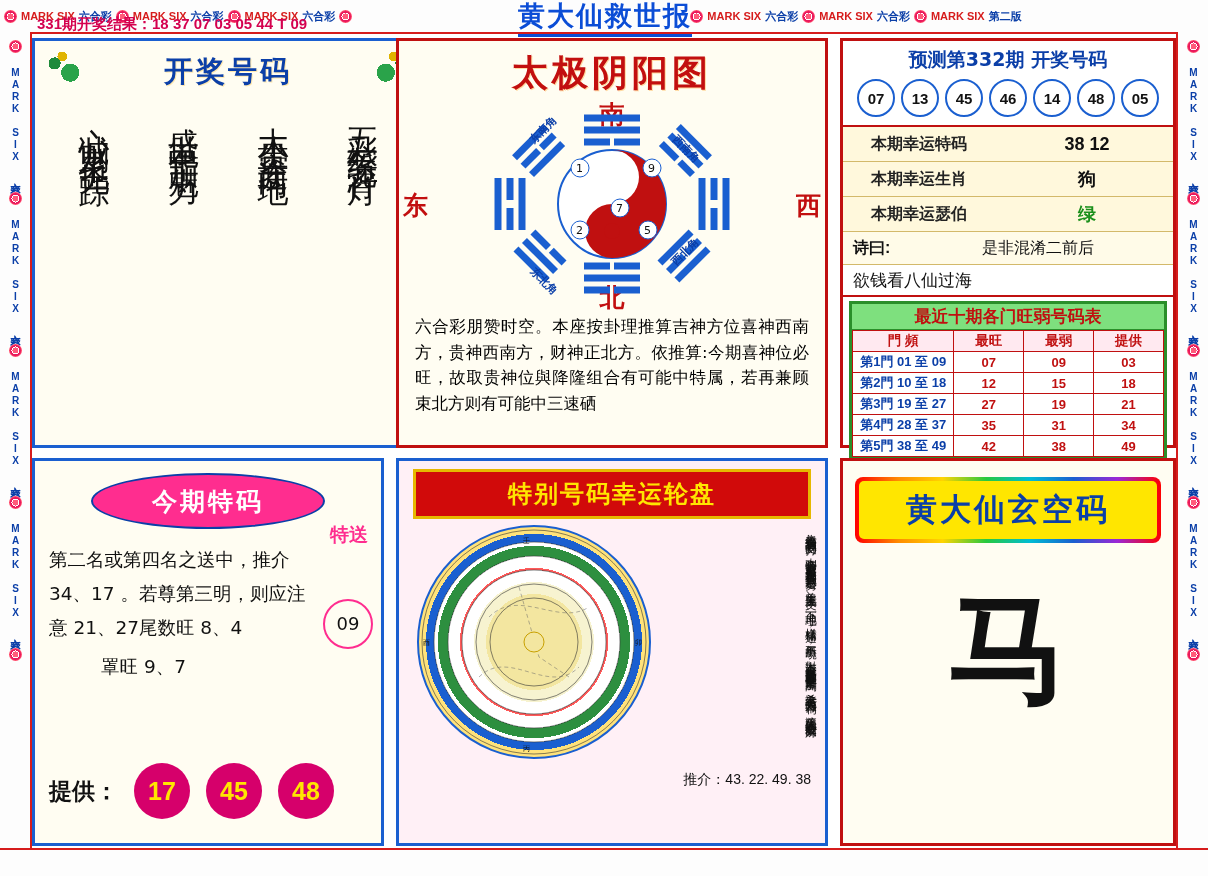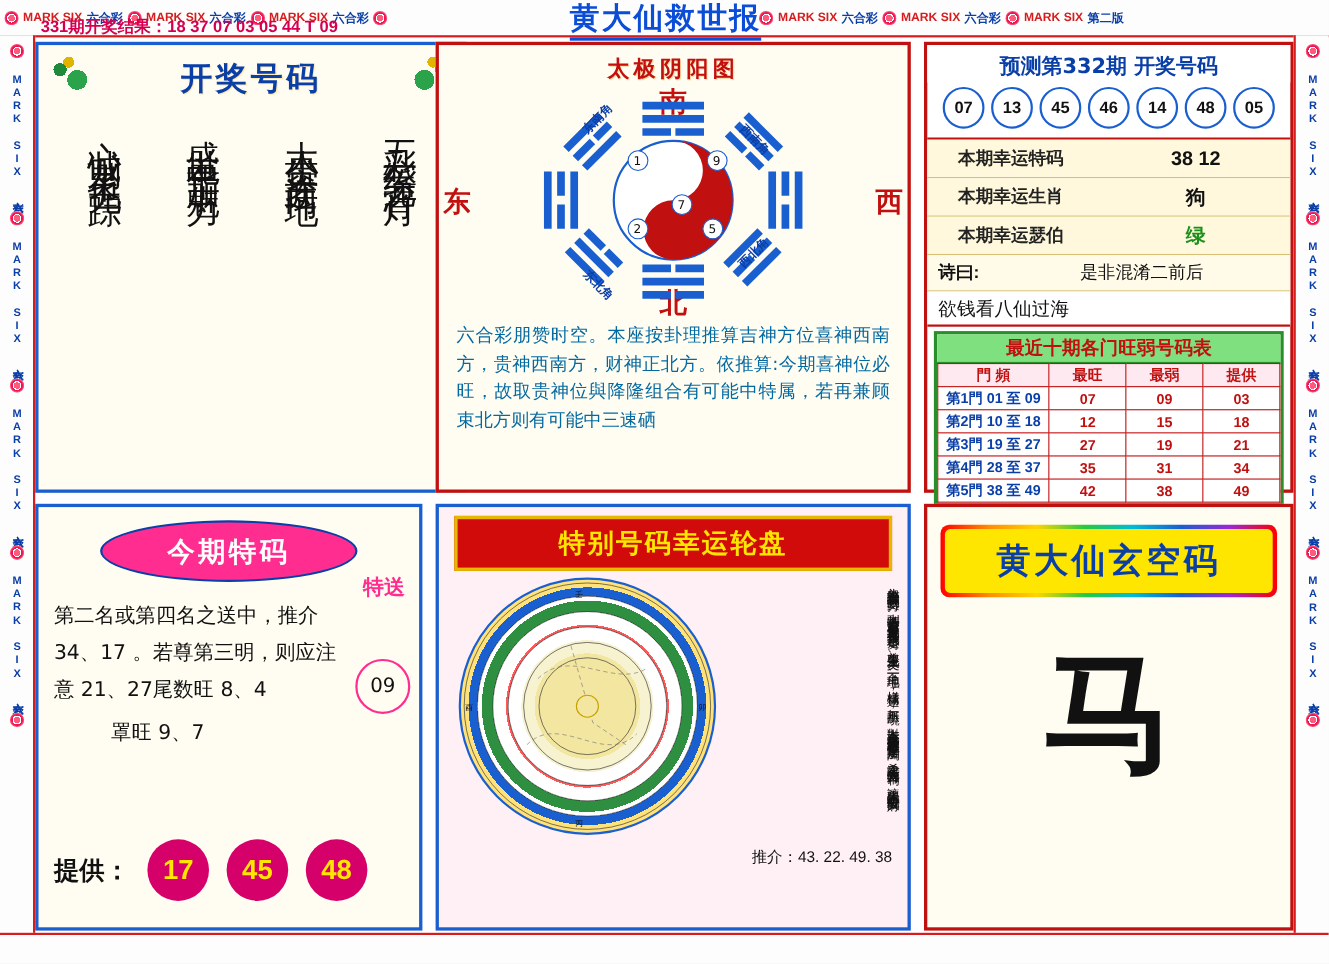--- a/index.html
+++ b/index.html
@@ -99,39 +99,39 @@
     font-size:31px;line-height:1.28;color:#111;letter-spacing:8px;
     font-weight:500;
   }
 
   
   #panel-taiji{
     left:364px;top:4px;width:432px;height:410px;
     border:3px solid #c01010;background:#fffdf2;
   }
   .taiji-title{
-    text-align:center;font-size:20px;font-weight:bold;color:#c20f0f;
+    text-align:center;font-size:36px;font-weight:bold;color:#c20f0f;
     font-family:"DejaVu Serif", serif;letter-spacing:4px;margin-top:8px;
     text-shadow:1px 1px 0 #ffd9a0;
   }
   .bagua-wrap{position:relative;height:210px;margin-top:2px;}
   .bagua{
     position:absolute;left:50%;top:4px;transform:translateX(-50%);
     width:300px;height:200px;
   }
   .dir{
     position:absolute;font-size:25px;font-weight:bold;color:#c20f0f;
     font-family:"DejaVu Serif", serif;
   }
   .dir.n{left:50%;top:-2px;transform:translateX(-50%);}
   .dir.s{left:50%;bottom:-4px;transform:translateX(-50%);}
   .dir.e{left:4px;top:50%;transform:translateY(-50%);}
   .dir.w{right:4px;top:50%;transform:translateY(-50%);}
   .taiji-text{
-    padding:4px 16px 0 16px;font-size:16.5px;line-height:1.55;color:#0369a1;
+    padding:4px 16px 0 16px;font-size:16.5px;line-height:1.55;color:#000000;
     font-family:"DejaVu Sans", sans-serif;text-align:justify;
   }
 
   
   #panel-predict{
     left:808px;top:4px;width:336px;height:410px;
     border:3px solid #c01010;background:#fff;
   }
   .predict-head{
     background:#fff;padding:6px 0 2px 0;text-align:center;

